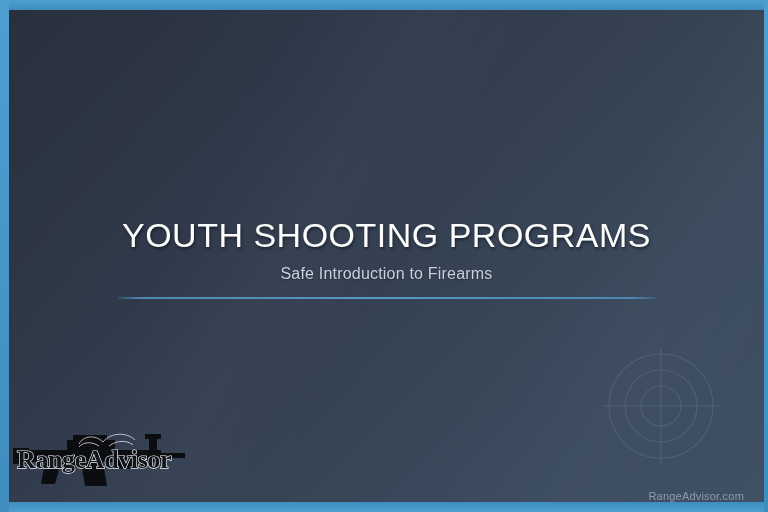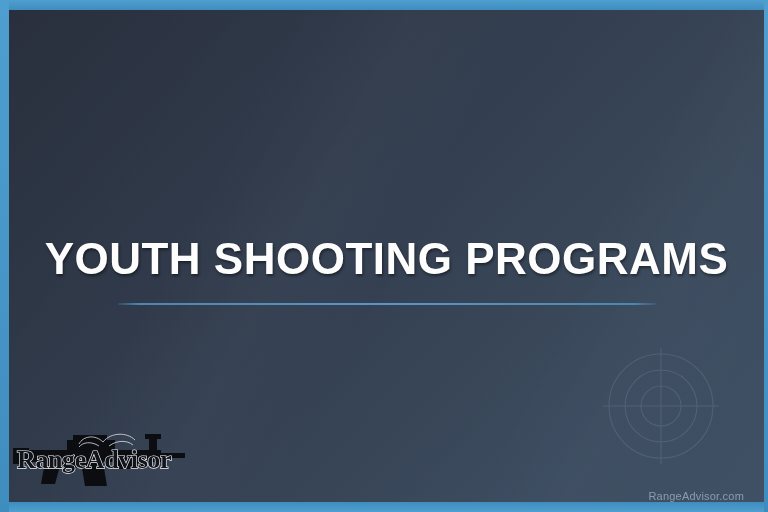--- a/index.html
+++ b/index.html
@@ -111,27 +111,27 @@
 
   
   .title-block {
     position: absolute;
     left: 0;
     top: 206px;
     width: 755px;
     text-align: center;
   }
   .slide-title {
-    font-size: 44px;
-    font-weight: 700;
+    font-size: 34px;
+    font-weight: 400;
     letter-spacing: 0.5px;
     color: #fdfdfd;
     line-height: 1.15;
     text-shadow: 1px 2px 3px rgba(0,0,0,0.45);
-    margin: 18px;
+    margin: 0;
     padding: 0;
   }
   .slide-subtitle {
     margin: 10px 0 0 0;
     font-size: 16px;
     font-weight: 400;
     color: #c9d1da;
     letter-spacing: 0.2px;
     text-shadow: 0 1px 2px rgba(0,0,0,0.35);
   }
@@ -190,20 +190,21 @@
           <circle cx="60" cy="60" r="36"></circle>
           <circle cx="60" cy="60" r="20"></circle>
           <line x1="60" y1="2" x2="60" y2="118"></line>
           <line x1="2" y1="60" x2="118" y2="60"></line>
         </g>
       </svg>
     </div>
 
     <div class="title-block">
       <h1 class="slide-title">YOUTH SHOOTING PROGRAMS</h1>
+      <div class="slide-subtitle">Safe Introduction to Firearms</div>
       <div class="title-rule"></div>
     </div>
 
     <div class="logo">
       <svg viewBox="0 0 178 66" width="178" height="66" aria-hidden="true">
 
         <g fill="#0b0d10">
 
           <path d="M10 26 L150 26 L150 38 L10 38 Z"></path>
 

